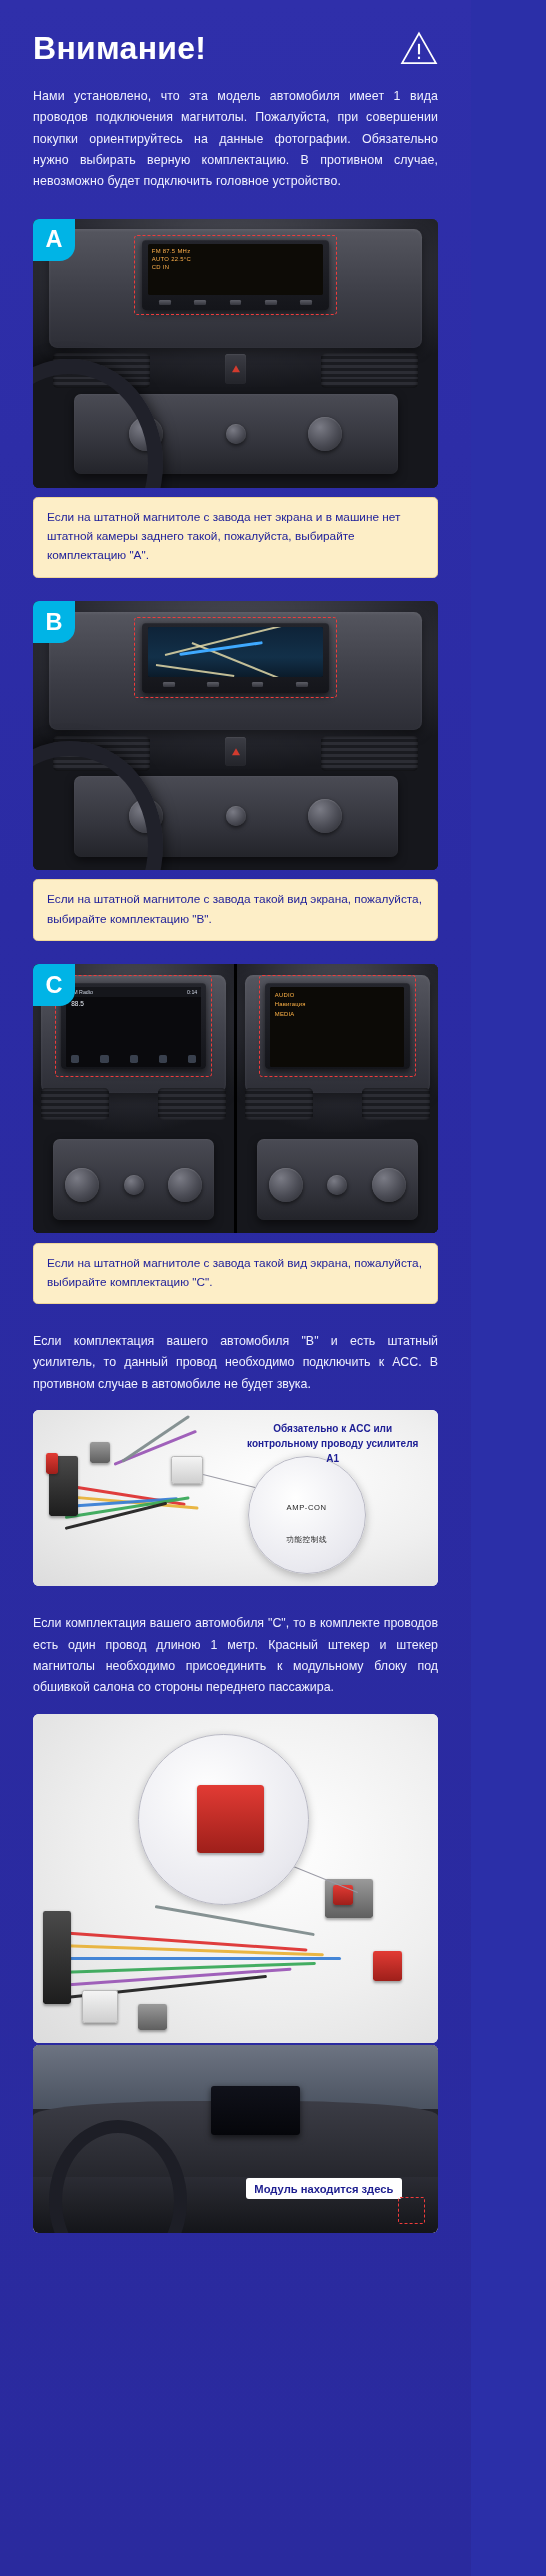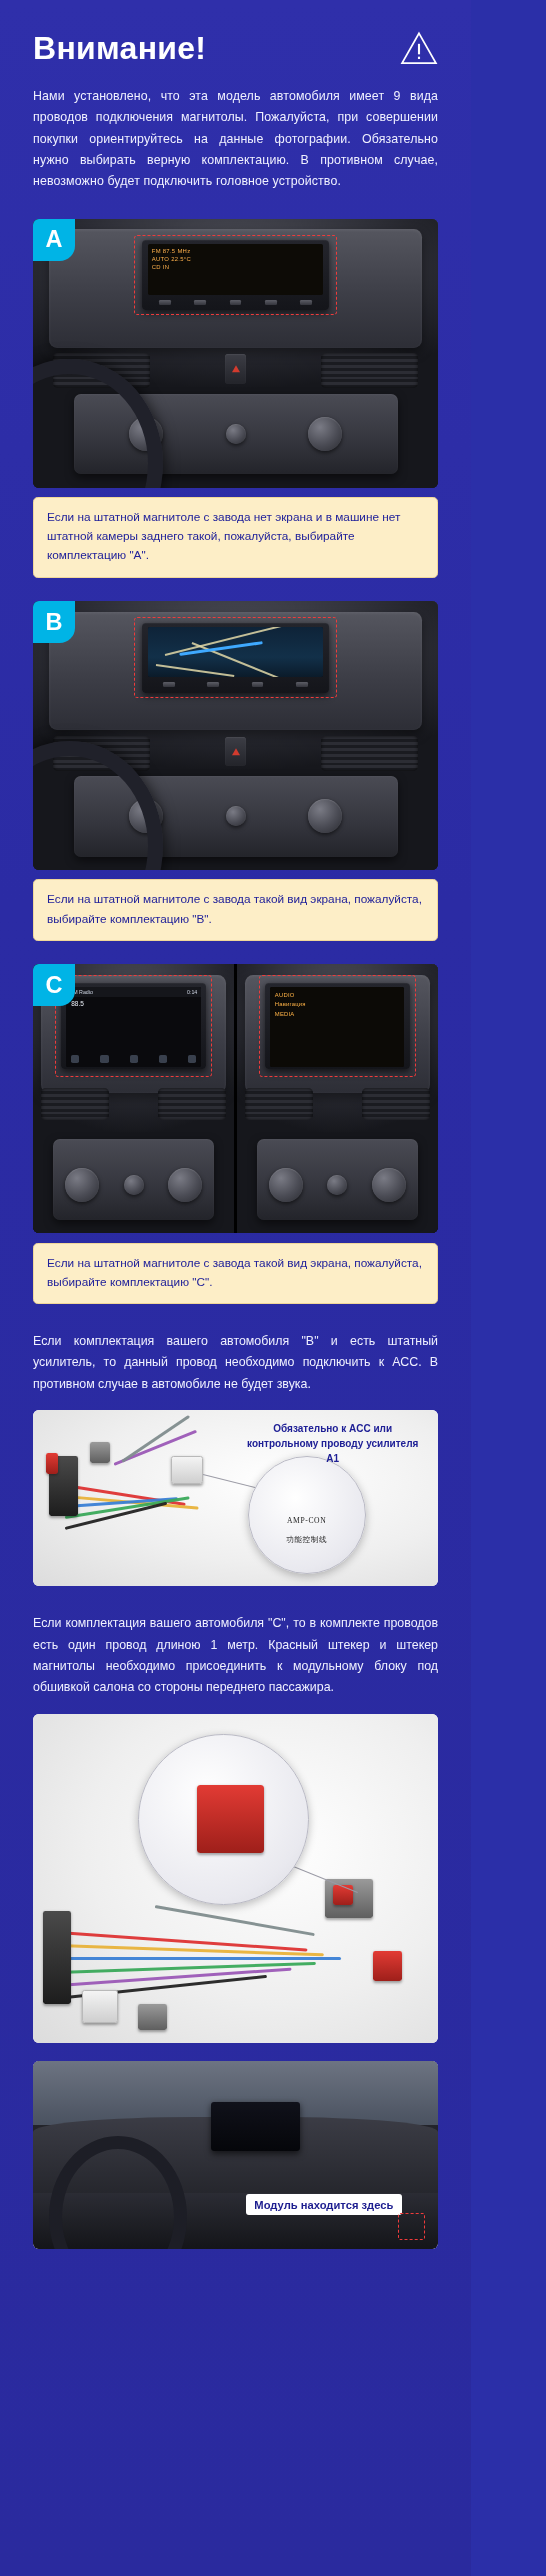--- a/index.html
+++ b/index.html
@@ -412,21 +412,21 @@
 
   <div class="header">
     <h1>Внимание!</h1>
     <svg class="warn-icon" viewBox="0 0 64 60">
       <path d="M32 4 L61 55 L3 55 Z" fill="none" stroke="#ffffff" stroke-width="3"></path>
       <rect x="30.2" y="22" width="3.6" height="18" fill="#ffffff"></rect>
       <rect x="30.2" y="44" width="3.6" height="4" fill="#ffffff"></rect>
     </svg>
   </div>
 
-  <p class="intro">Нами установлено, что эта модель автомобиля имеет 9 вида проводов подключения магнитолы. Пожалуйста, при совершении покупки ориентируйтесь на данные фотографии. Обязательно нужно выбирать верную комплектацию. В противном случае, невозможно будет подключить головное устройство.</p>
+  <p class="intro">Нами установлено, что эта модель автомобиля имеет 1 вида проводов подключения магнитолы. Пожалуйста, при совершении покупки ориентируйтесь на данные фотографии. Обязательно нужно выбирать верную комплектацию. В противном случае, невозможно будет подключить головное устройство.</p>
 
   <div class="option">
     <div class="photo-wrap">
       <div class="photo">
         <div class="dash"></div>
         <div class="vent left"></div>
         <div class="vent right"></div>
         <div class="hazard"></div>
         <div class="headunit">
           <div class="hu-display amber">
@@ -566,21 +566,21 @@
         <span class="wire" style="left:22%;top:28%;width:20%;background:#7f8c8d;transform:rotate(-34deg);"></span>
       </div>
       <span class="connector conn-black" style="left:4%;top:26%;width:7%;height:34%;"></span>
       <span class="connector conn-red" style="left:3.2%;top:24%;width:3%;height:12%;"></span>
       <span class="connector conn-grey" style="left:14%;top:18%;width:5%;height:12%;"></span>
       <span class="connector conn-white" style="left:34%;top:26%;width:8%;height:16%;"></span>
 
       <span class="connect-line" style="left:42%;top:36%;width:71px;transform:rotate(14deg);"></span>
 
       <div class="circle-zoom" style="left:53%;top:26%;width:118px;height:118px;">
-        <span class="label" style="top:59px;font-family:Liberation Serif, serif;">AMP-CON</span>
+        <span class="label" style="top:46px;">AMP-CON</span>
         <span class="label" style="top:78px;">功能控制线</span>
       </div>
 
       <div class="callout-bubble" style="left:52%;right:4%;top:6%;">Обязательно к ACC или контрольному проводу усилителя A1</div>
     </div>
   </div>
 
   <p class="note">Если комплектация вашего автомобиля "C", то в комплекте проводов есть один провод длиною 1 метр. Красный штекер и штекер магнитолы необходимо присоединить к модульному блоку под обшивкой салона со стороны переднего пассажира.</p>
 
   <div class="panel">
@@ -601,21 +601,21 @@
         <span class="wire" style="left:6%;top:86%;width:52%;background:#222;transform:rotate(-6deg);"></span>
         <span class="wire" style="left:30%;top:58%;width:40%;background:#7f8c8d;transform:rotate(10deg);"></span>
       </div>
       <span class="connector conn-black" style="left:2.5%;top:60%;width:7%;height:28%;"></span>
       <span class="connector conn-white" style="left:12%;top:84%;width:9%;height:10%;"></span>
       <span class="connector conn-grey" style="left:26%;top:88%;width:7%;height:8%;"></span>
       <span class="connector conn-red" style="left:84%;top:72%;width:7%;height:9%;"></span>
     </div>
   </div>
 
-  <div class="panel" style="margin-top:18px;">
+  <div class="panel" style="margin-top:2px;">
     <div class="interior">
       <div class="windshield"></div>
       <div class="dashtop"></div>
       <div class="lower"></div>
       <div class="scr"></div>
       <div class="wheel2"></div>
       <div class="module-label">Модуль находится здесь</div>
       <div class="module-marker"></div>
     </div>
   </div>

